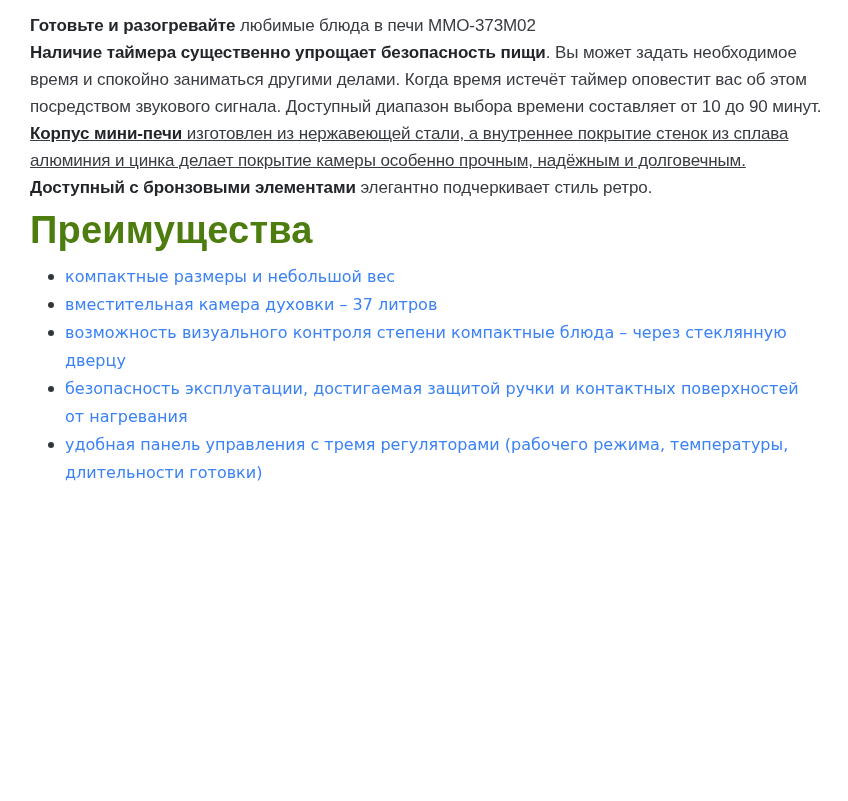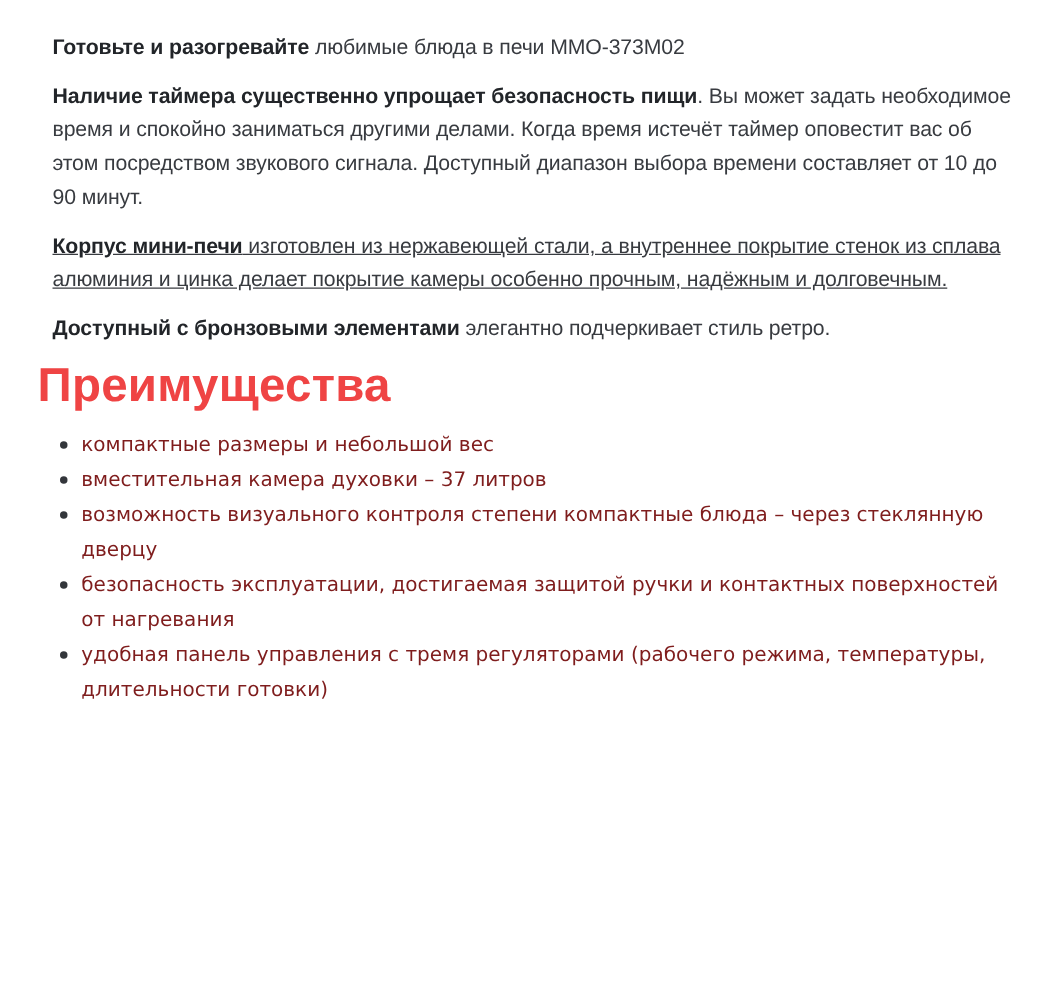--- a/index.html
+++ b/index.html
@@ -11,21 +11,21 @@
   body {
     width: 848px;
     height: 801px;
     overflow: hidden;
   }
   .content {
     padding: 12px 26px 0 30px;
   }
   
   p.para {
-    margin: 12px;
+    margin: 0;
     font-family: "Liberation Sans", sans-serif;
     font-size: 17px;
     line-height: 27px;
     color: #383b40;
     letter-spacing: -0.1px;
   }
   p.para b {
     font-weight: 700;
     color: #222529;
   }
@@ -35,32 +35,32 @@
   .p4 { margin-top: 0; }
   .p5 { margin-top: 11px; text-decoration: underline; }
   .p6 { margin-top: 12px; }
   
   h1.adv-title {
     margin: 8px 0 0 0;
     font-family: "Liberation Sans", sans-serif;
     font-weight: 700;
     font-size: 38px;
     line-height: 42px;
-    color: #ef4444;
+    color: #4d7c0f;
     letter-spacing: 0.2px;
   }
   
   ul.adv-list {
     margin: 12px 0 0 0;
     padding: 0;
     list-style: none;
     font-family: "DejaVu Sans", "Liberation Sans", sans-serif;
     font-size: 16px;
     line-height: 28px;
-    color: #7f1d1d;
+    color: #3b82f6;
   }
   ul.adv-list li {
     position: relative;
     padding-left: 35px;
     margin: 0;
   }
   ul.adv-list li::before {
     content: "";
     position: absolute;
     left: 18px;

